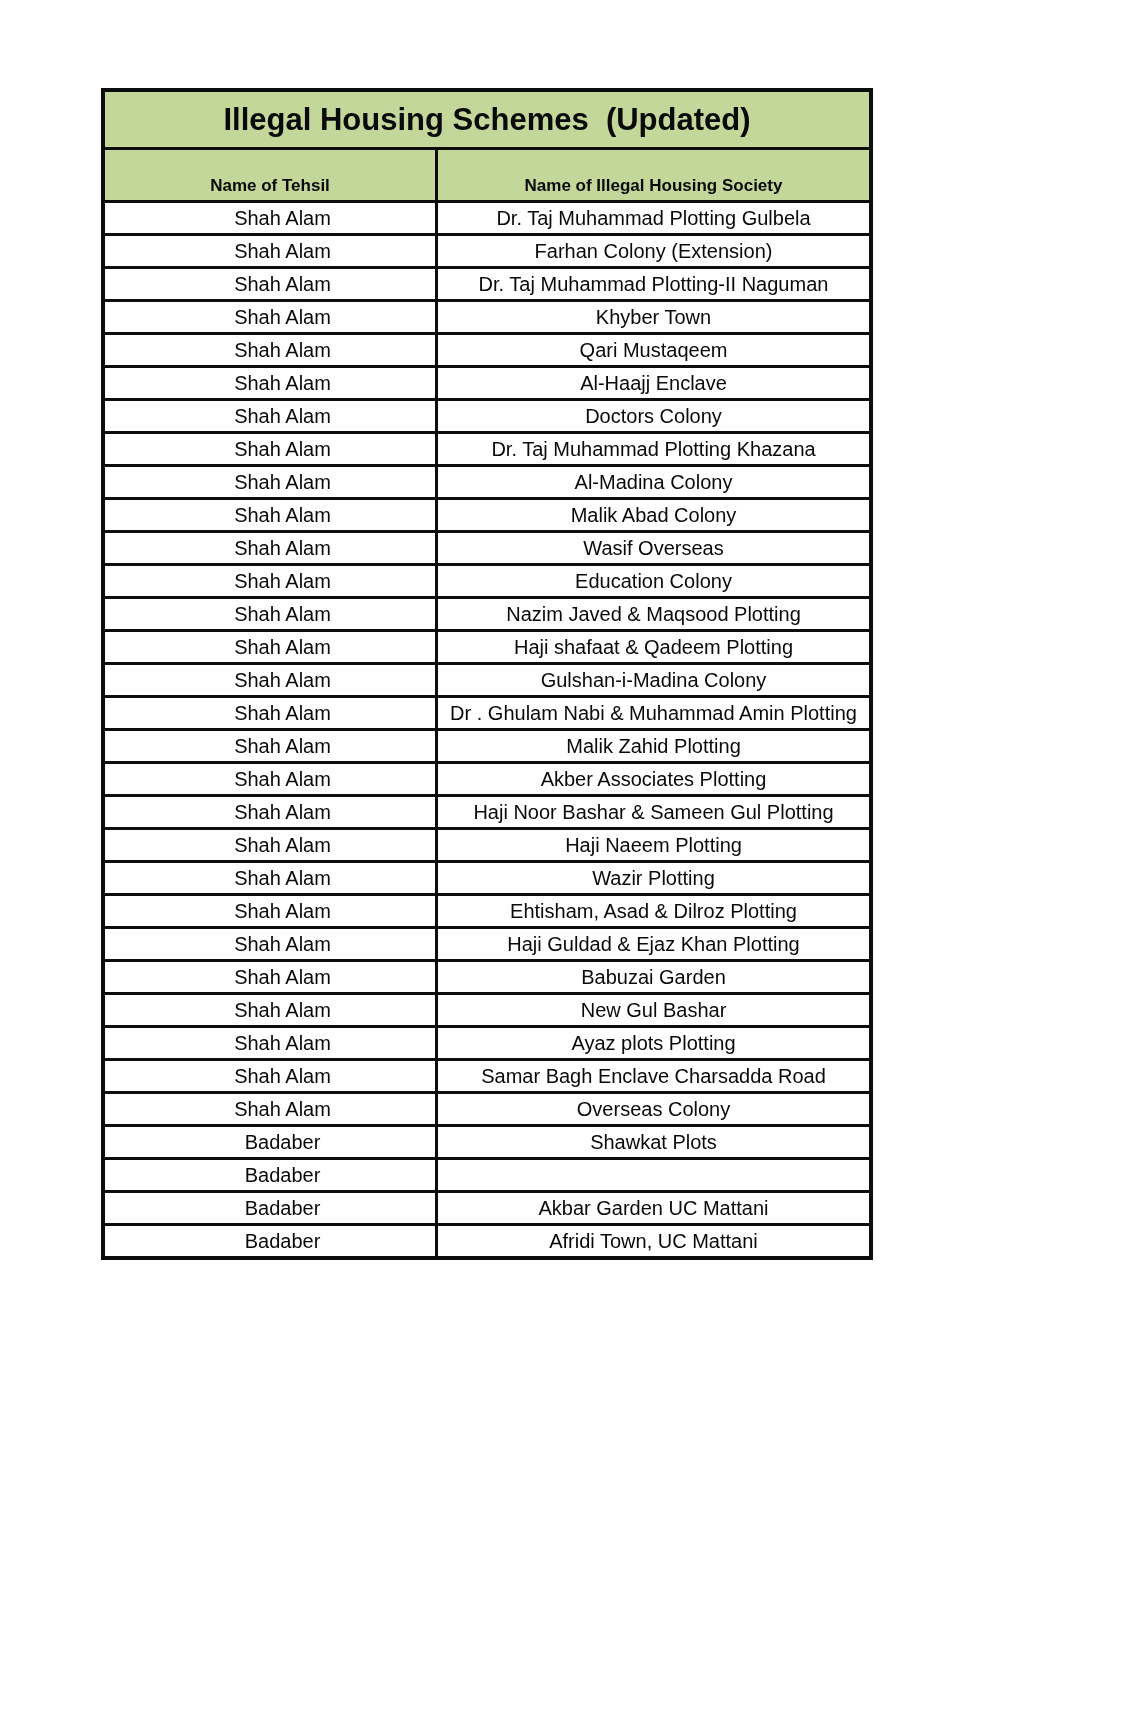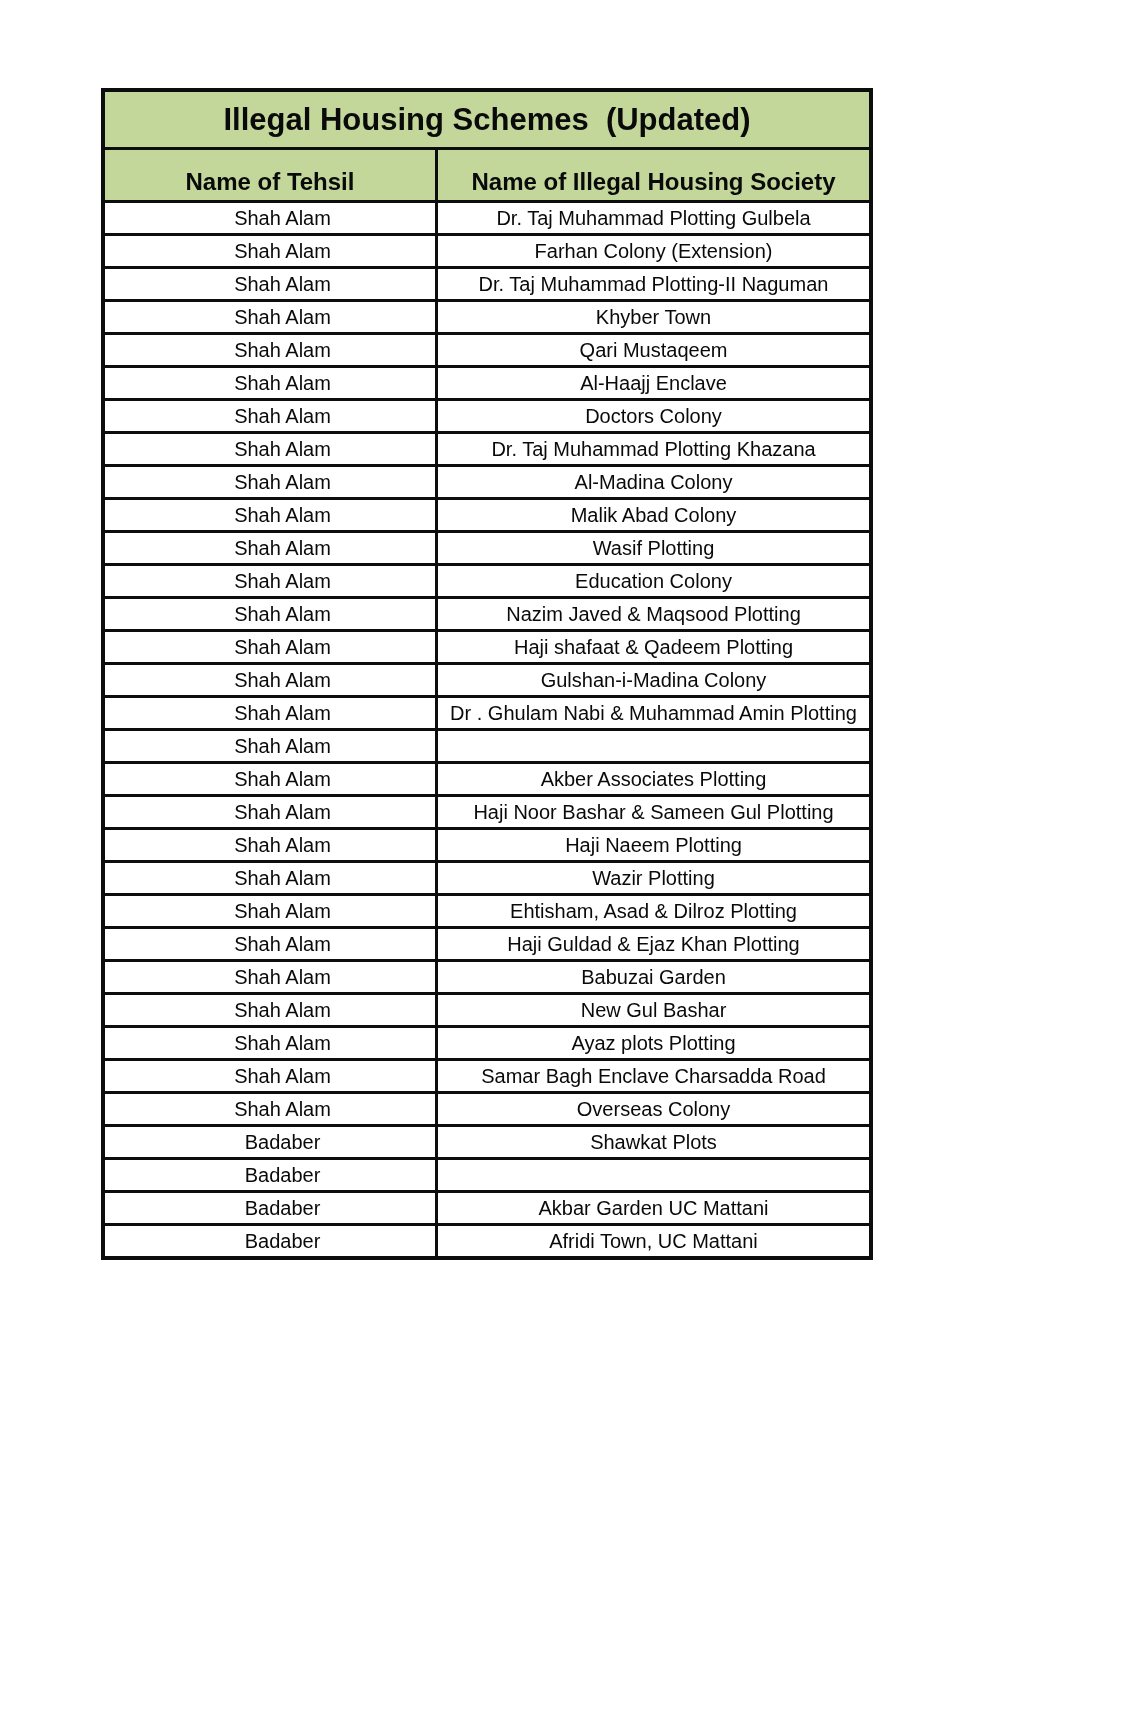--- a/index.html
+++ b/index.html
@@ -45,21 +45,21 @@
     display: grid;
     grid-template-columns: 333px 1fr;
     background: #c4d79b;
     border-bottom: 3px solid #0d0d0d;
     height: 50px;
   }
   .header-cell {
     display: flex;
     align-items: flex-end;
     justify-content: center;
-    font-size: 24px;
+    font-size: 17px;
     font-weight: 700;
     padding-bottom: 4px;
     box-sizing: border-box;
   }
   .header-cell.first {
     border-right: 3px solid #0d0d0d;
   }
   .data-row {
     display: grid;
     grid-template-columns: 333px 1fr;
@@ -143,21 +143,21 @@
     <div class="cell society">Al-Madina Colony</div>
   </div>
 
   <div class="data-row">
     <div class="cell tehsil">Shah Alam</div>
     <div class="cell society">Malik Abad Colony</div>
   </div>
 
   <div class="data-row">
     <div class="cell tehsil">Shah Alam</div>
-    <div class="cell society">Wasif Plotting</div>
+    <div class="cell society">Wasif Overseas</div>
   </div>
 
   <div class="data-row">
     <div class="cell tehsil">Shah Alam</div>
     <div class="cell society">Education Colony</div>
   </div>
 
   <div class="data-row">
     <div class="cell tehsil">Shah Alam</div>
     <div class="cell society">Nazim Javed &amp; Maqsood Plotting</div>
@@ -173,20 +173,21 @@
     <div class="cell society">Gulshan-i-Madina Colony</div>
   </div>
 
   <div class="data-row">
     <div class="cell tehsil">Shah Alam</div>
     <div class="cell society">Dr . Ghulam Nabi &amp; Muhammad Amin Plotting</div>
   </div>
 
   <div class="data-row">
     <div class="cell tehsil">Shah Alam</div>
+    <div class="cell society">Malik Zahid Plotting</div>
   </div>
 
   <div class="data-row">
     <div class="cell tehsil">Shah Alam</div>
     <div class="cell society">Akber Associates Plotting</div>
   </div>
 
   <div class="data-row">
     <div class="cell tehsil">Shah Alam</div>
     <div class="cell society">Haji Noor Bashar &amp; Sameen Gul Plotting</div>

